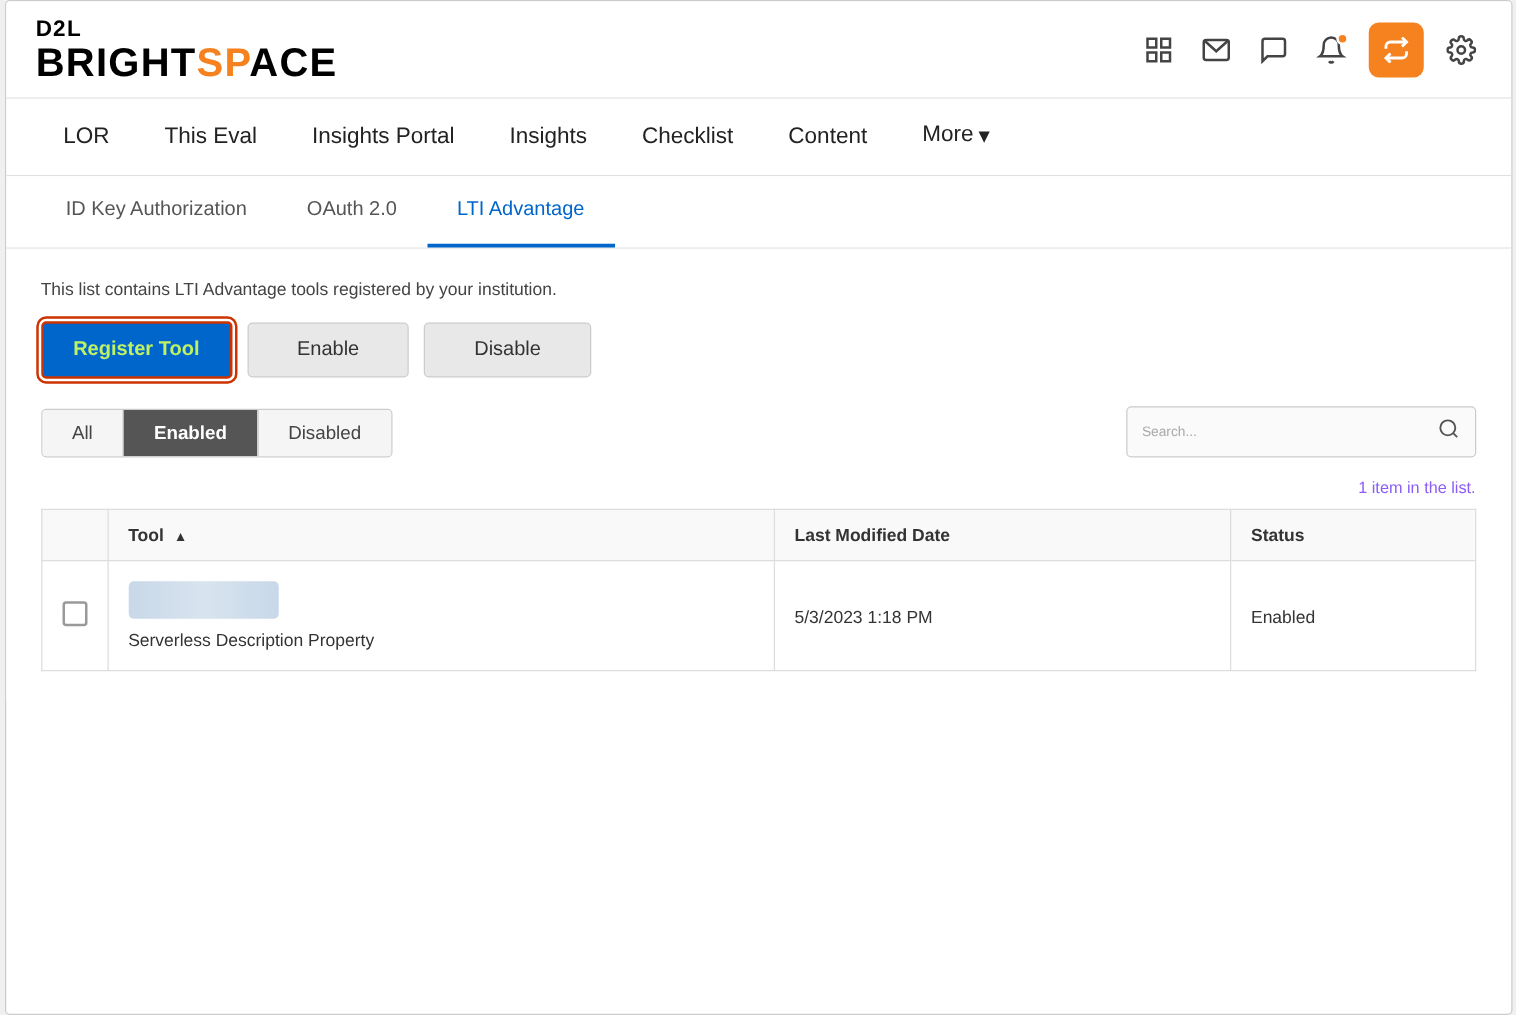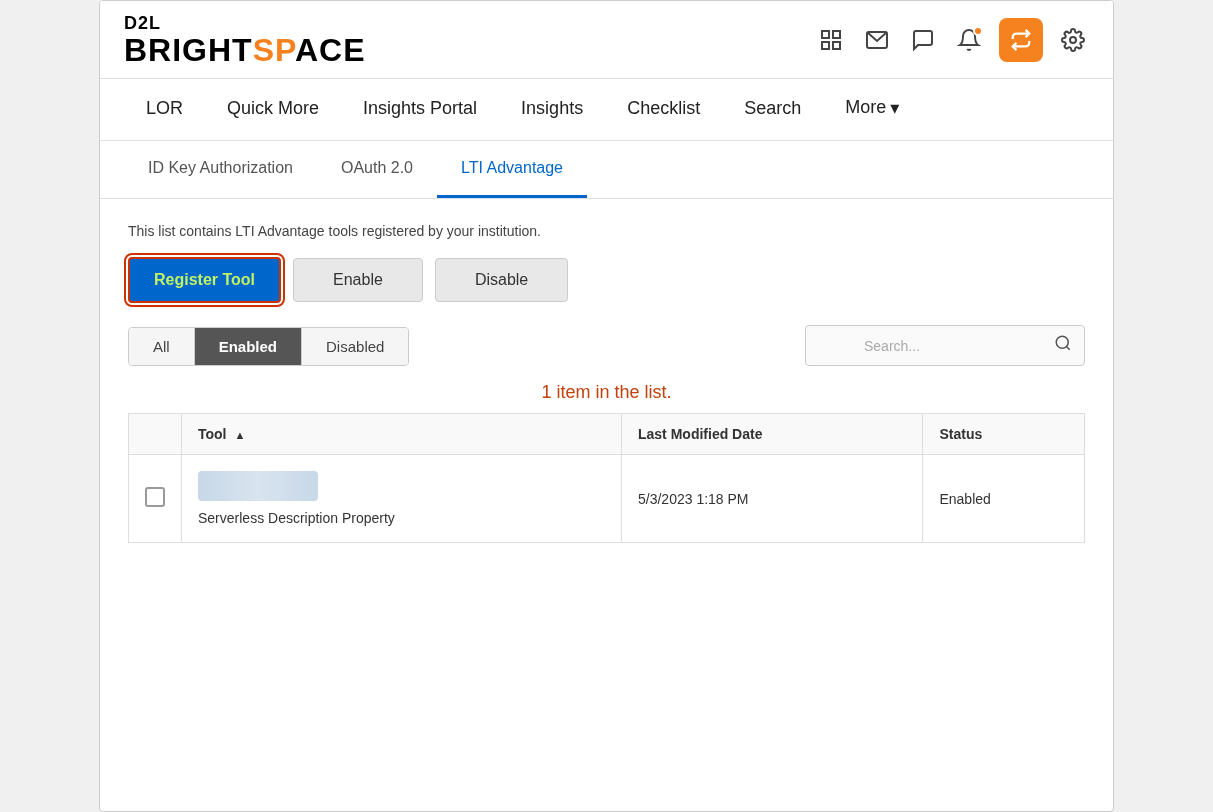--- a/index.html
+++ b/index.html
@@ -1,17 +1,17 @@
 <!DOCTYPE html>
 <html><head>
   <meta charset="utf-8">
   <style>
     * { box-sizing: border-box; margin: 0; padding: 0; }
     body { font-family: 'Segoe UI', Arial, sans-serif; background: #f0f0f0; display: flex; justify-content: center; align-items: center; min-height: 100vh; }
-    .browser-frame { width: 1015px; min-height: 812px; background: #fff; border: 1px solid #ccc; border-radius: 4px; overflow: hidden; }
+    .browser-frame { width: 1206px; min-height: 812px; background: #fff; border: 1px solid #ccc; border-radius: 4px; overflow: hidden; }
 
     
     .header { display: flex; align-items: center; justify-content: space-between; padding: 12px 24px; border-bottom: 1px solid #e0e0e0; background: #fff; }
     .logo-area { display: flex; flex-direction: column; }
     .logo-d2l { font-size: 18px; font-weight: 700; color: #000; letter-spacing: 1px; }
     .logo-bright { font-size: 32px; font-weight: 700; color: #000; letter-spacing: 1px; line-height: 1; }
     .logo-bright span { color: #f5821f; }
     .header-icons { display: flex; align-items: center; gap: 14px; }
     .icon-btn { background: none; border: none; cursor: pointer; color: #444; font-size: 22px; display: flex; align-items: center; justify-content: center; padding: 4px; position: relative; }
     .icon-btn.active { background: #f5821f; color: #fff; border-radius: 8px; padding: 8px; width: 44px; height: 44px; }
@@ -39,26 +39,26 @@
     
     .filter-row { display: flex; align-items: flex-end; justify-content: space-between; margin-bottom: 16px; }
     .filter-tabs { display: flex; border: 1px solid #ccc; border-radius: 4px; overflow: hidden; }
     .filter-tab { padding: 10px 24px; font-size: 15px; cursor: pointer; background: #f5f5f5; color: #444; border: none; }
     .filter-tab.active { background: #555; color: #fff; font-weight: 600; }
     .filter-tab:first-child { border-right: 1px solid #ccc; }
     .filter-tab:last-child { border-left: 1px solid #ccc; }
 
     
     .search-box { display: flex; align-items: center; border: 1px solid #ccc; border-radius: 4px; padding: 8px 12px; background: #fafafa; width: 280px; }
-    .search-box input { border: none; background: transparent; outline: none; font-size: 14px; color: #333; flex: 1; margin-left: 46px; }
+    .search-box input { border: none; background: transparent; outline: none; font-size: 11px; color: #333; flex: 1; }
     .search-box input::placeholder { color: #aaa; }
     .search-icon-btn { background: none; border: none; cursor: pointer; color: #555; font-size: 18px; }
 
     
-    .item-count { text-align: center; font-size: 18px; color: #c2410c; margin-bottom: 10px; }
+    .item-count { text-align: right; font-size: 13px; color: #8b5cf6; margin-bottom: 10px; }
 
     
     .data-table { width: 100%; border-collapse: collapse; border: 1px solid #ddd; }
     .data-table th { background: #f9f9f9; padding: 12px 16px; font-size: 14px; color: #333; font-weight: 600; text-align: left; border: 1px solid #ddd; }
     .data-table td { padding: 16px; border: 1px solid #ddd; font-size: 14px; color: #333; vertical-align: middle; }
     .data-table .checkbox-cell { width: 44px; text-align: center; }
     .tool-thumb { display: inline-block; width: 120px; height: 30px; background: linear-gradient(90deg, #c8d8e8 0%, #d8e4ef 50%, #c8d8e8 100%); border-radius: 4px; margin-bottom: 6px; }
 
     
     .cb { width: 20px; height: 20px; border: 2px solid #999; border-radius: 3px; display: inline-block; cursor: pointer; }
@@ -117,25 +117,25 @@
         <svg width="24" height="24" viewBox="0 0 24 24" fill="none" stroke="#444" stroke-width="2">
           <circle cx="12" cy="12" r="3"></circle>
           <path d="M19.4 15a1.65 1.65 0 0 0 .33 1.82l.06.06a2 2 0 0 1-2.83 2.83l-.06-.06a1.65 1.65 0 0 0-1.82-.33 1.65 1.65 0 0 0-1 1.51V21a2 2 0 0 1-4 0v-.09A1.65 1.65 0 0 0 9 19.4a1.65 1.65 0 0 0-1.82.33l-.06.06a2 2 0 0 1-2.83-2.83l.06-.06A1.65 1.65 0 0 0 4.68 15a1.65 1.65 0 0 0-1.51-1H3a2 2 0 0 1 0-4h.09A1.65 1.65 0 0 0 4.6 9a1.65 1.65 0 0 0-.33-1.82l-.06-.06a2 2 0 0 1 2.83-2.83l.06.06A1.65 1.65 0 0 0 9 4.68a1.65 1.65 0 0 0 1-1.51V3a2 2 0 0 1 4 0v.09a1.65 1.65 0 0 0 1 1.51 1.65 1.65 0 0 0 1.82-.33l.06-.06a2 2 0 0 1 2.83 2.83l-.06.06A1.65 1.65 0 0 0 19.4 9a1.65 1.65 0 0 0 1.51 1H21a2 2 0 0 1 0 4h-.09a1.65 1.65 0 0 0-1.51 1z"></path>
         </svg>
       </button>
     </div>
   </div>
 
   <div class="navbar">
     <div class="nav-item">LOR</div>
-    <div class="nav-item">Quick More</div>
+    <div class="nav-item">This Eval</div>
     <div class="nav-item">Insights Portal</div>
     <div class="nav-item">Insights</div>
     <div class="nav-item">Checklist</div>
-    <div class="nav-item">Search</div>
+    <div class="nav-item">Content</div>
     <div class="nav-item more">
       <span>More</span>
       <span>▾</span>
     </div>
   </div>
 
   <div class="subtabs">
     <div class="subtab">ID Key Authorization</div>
     <div class="subtab">OAuth 2.0</div>
     <div class="subtab active">LTI Advantage</div>

